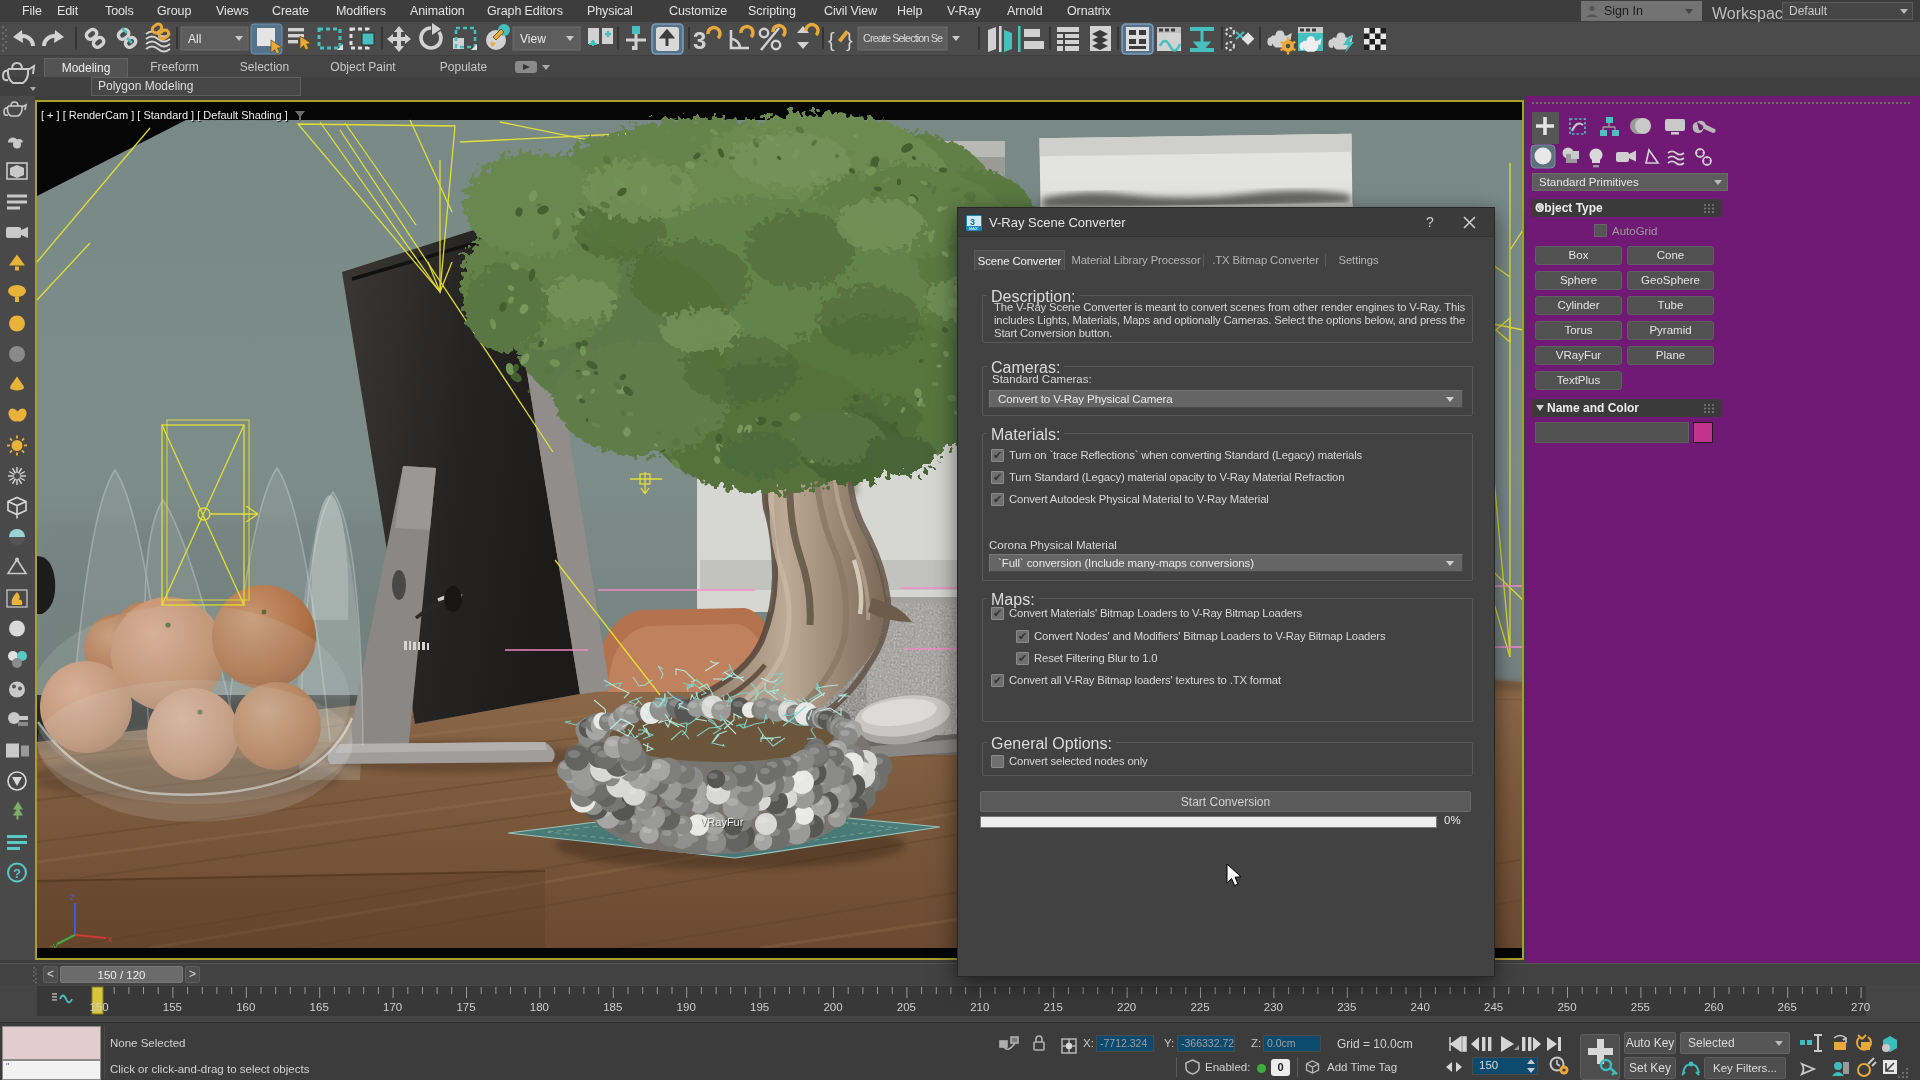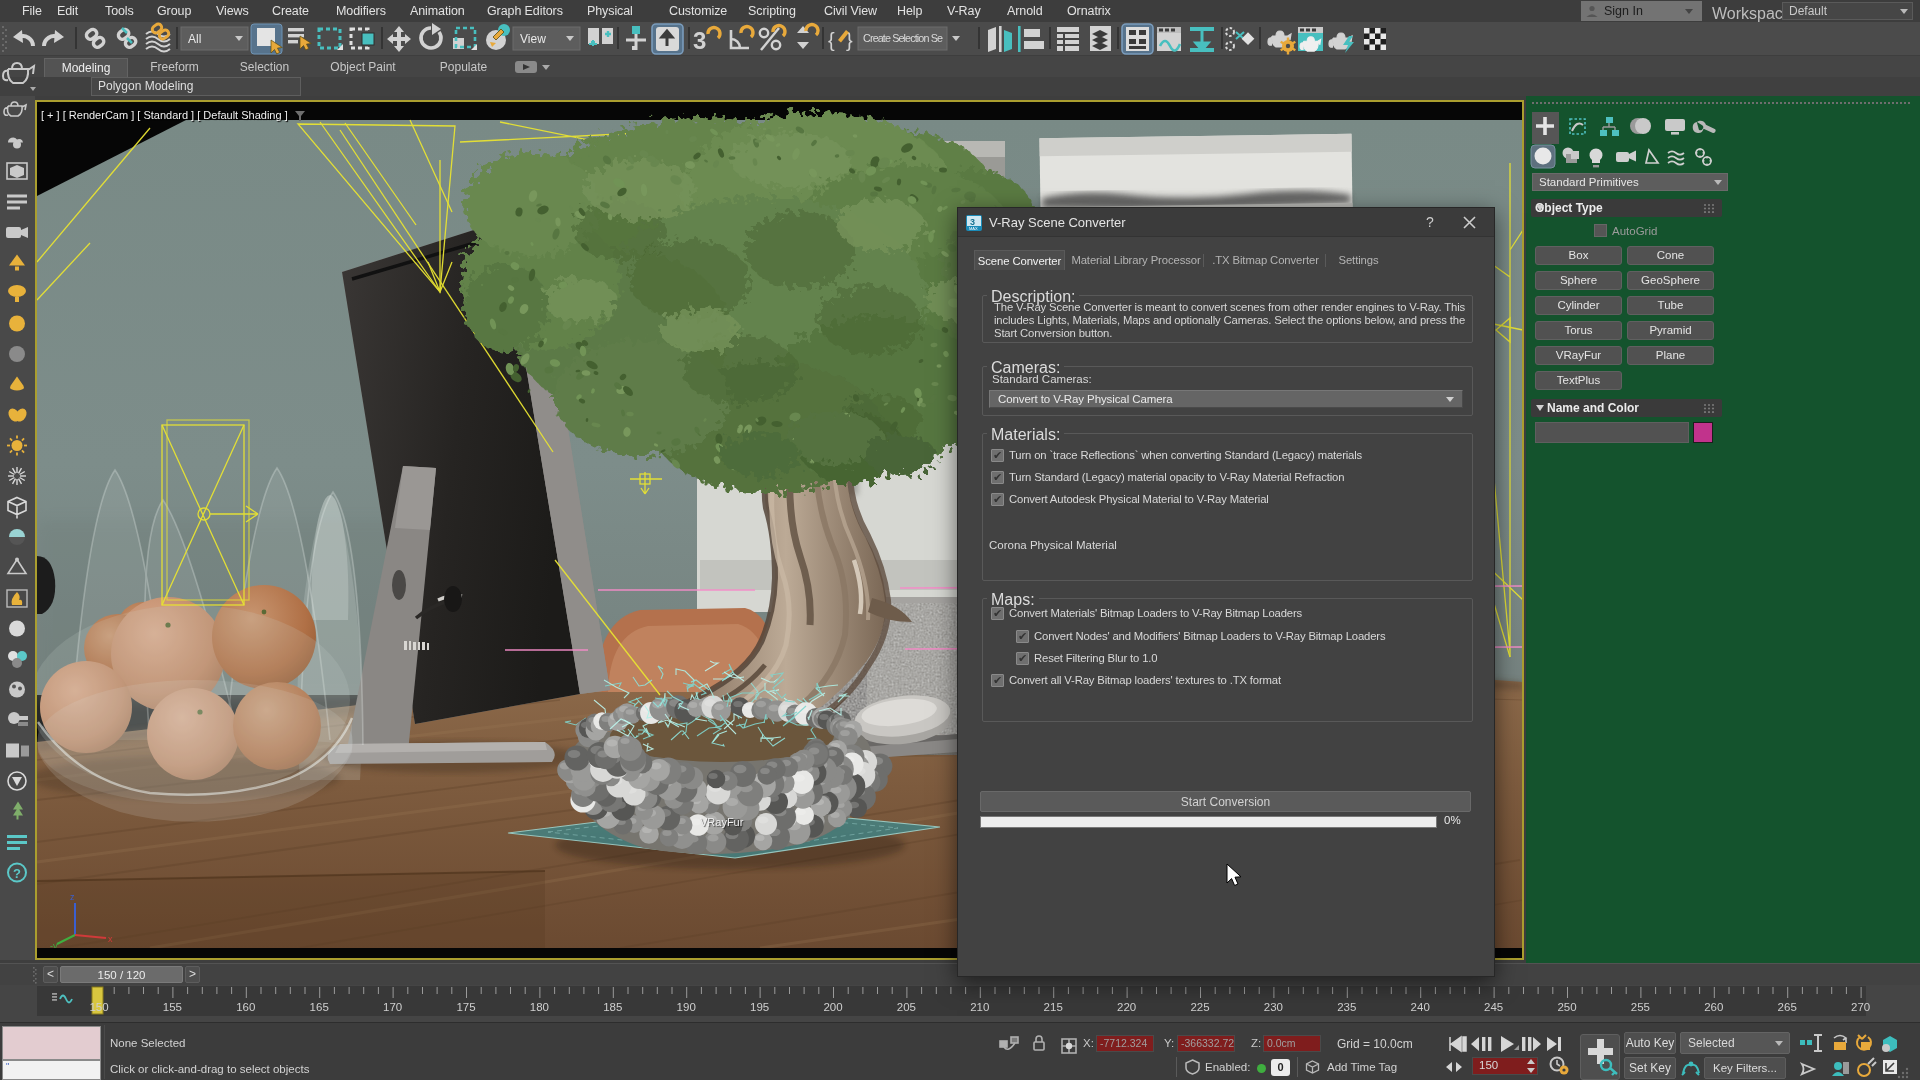--- a/index.html
+++ b/index.html
@@ -16,21 +16,21 @@
  border:1px solid #5e5e5e;color:#dedede;font-size:12px;line-height:17px;padding-left:6px;}
 #signin{left:1581px;top:1px;width:121px;height:20px;background:#737373;color:#1d1d1d;
  font-size:12.5px;line-height:20px;}
 #wslabel{left:1712px;top:5px;font-size:16px;color:#bdbdbd;}
 #wsbox{left:1782px;top:2px;width:131px;height:18px;background:#464646;border:1px solid #5a5a5a;
  color:#c9c9c9;font-size:12px;line-height:16px;padding-left:6px;}
 .caret{position:absolute;width:0;height:0;border-left:4px solid transparent;
  border-right:4px solid transparent;border-top:5px solid #b9b9b9;}
 
 #leftbar{left:0;top:96px;width:35px;height:864px;background:#494949;}
-#rpanel{left:1526px;top:96px;width:394px;height:889px;background:#14532d;}
+#rpanel{left:1526px;top:96px;width:394px;height:889px;background:#701a75;}
 .combo{position:absolute;background:#5d5d5d;border:1px solid #6a6a6a;color:#e6e6e6;
  font-size:11.5px;}
 .rollhead{position:absolute;left:5px;width:191px;height:18px;background:#3a3a3a;
  border-radius:2px;color:#ececec;font-size:12px;font-weight:bold;line-height:18px;}
 .pbtn{position:absolute;width:87px;height:19px;background:#515151;border:1px solid #606060;
  border-radius:3px;color:#e4e4e4;font-size:11.5px;text-align:center;line-height:17px;}
 
 #dlg{left:957px;top:207px;width:538px;height:770px;background:#424242;
  border:1px solid #272727;box-shadow:0 6px 22px rgba(0,0,0,0.55);}
 #dlgtitle{left:0;top:0;width:536px;height:29px;background:#3b3b3b;border-bottom:1px solid #333;}
@@ -46,21 +46,21 @@
 .cblab{position:absolute;font-size:11.3px;color:#d8d8d8;letter-spacing:-0.15px;white-space:nowrap;}
 .ddown{position:absolute;background:#656565;border-top:1px solid #777;border-left:1px solid #777;
  border-right:1px solid #4a4a4a;border-bottom:1px solid #4a4a4a;color:#e9e9e9;
  font-size:11.5px;letter-spacing:-0.1px;}
 
 #navrow{left:0;top:963px;width:1920px;height:22px;background:#424242;border-top:1px solid #535353;}
 #rulerrow{left:0;top:985px;width:1920px;height:37px;background:#4a4a4a;}
 #statusbar{left:0;top:1022px;width:1920px;height:58px;background:#3c3c3c;border-top:1px solid #2d2d2d;}
 .sbtn{position:absolute;background:#4e4e4e;border:1px solid #5d5d5d;border-radius:2px;
  color:#dcdcdc;font-size:12px;text-align:center;}
-.sfield{position:absolute;background:#7f1d1d;border:1px solid #4a4a4a;color:#9f9f9f;
+.sfield{position:absolute;background:#0c4a6e;border:1px solid #4a4a4a;color:#9f9f9f;
  font-size:10.5px;line-height:15px;padding-left:3px;overflow:hidden;white-space:nowrap;}
 .stext{position:absolute;font-size:11.5px;color:#d2d2d2;white-space:nowrap;}
 </style></head><body>
 <div id="root">
     <svg class="abs" style="left:35px;top:100px" width="1489" height="860" viewBox="35 100 1489 860">
       <defs>
         <linearGradient id="wallg" x1="0" y1="0" x2="0" y2="1">
           <stop offset="0" stop-color="#798a86"></stop>
           <stop offset="0.6" stop-color="#7d8d8a"></stop>
           <stop offset="1" stop-color="#75827f"></stop>
@@ -1786,31 +1786,37 @@
       </div>
       <div class="grp" style="left:24px;top:225px;width:491px;height:148px">
         <span class="grplab">Materials:</span>
         <div class="cb" style="left:8px;top:15px"></div>
         <span class="cblab" style="left:26px;top:15px">Turn on `trace Reflections` when converting Standard (Legacy) materials</span>
         <div class="cb" style="left:8px;top:37px"></div>
         <span class="cblab" style="left:26px;top:37px">Turn Standard (Legacy) material opacity to V-Ray Material Refraction</span>
         <div class="cb" style="left:8px;top:59px"></div>
         <span class="cblab" style="left:26px;top:59px">Convert Autodesk Physical Material to V-Ray Material</span>
         <span class="abs" style="left:6px;top:105px;font-size:11.5px;color:#d8d8d8">Corona Physical Material</span>
+        <div class="ddown" style="left:6px;top:120px;width:474px;height:18px;line-height:17px;padding-left:8px">`Full` conversion (Include many-maps conversions)<span class="caret" style="right:8px;top:6px;border-top-color:#d0d0d0"></span></div>
       </div>
       <div class="grp" style="left:24px;top:390px;width:491px;height:124px">
         <span class="grplab">Maps:</span>
         <div class="cb" style="left:8px;top:8px"></div>
         <span class="cblab" style="left:26px;top:8px">Convert Materials' Bitmap Loaders to V-Ray Bitmap Loaders</span>
         <div class="cb" style="left:33px;top:31px"></div>
         <span class="cblab" style="left:51px;top:31px">Convert Nodes' and Modifiers' Bitmap Loaders to V-Ray Bitmap Loaders</span>
         <div class="cb" style="left:33px;top:53px"></div>
         <span class="cblab" style="left:51px;top:53px">Reset Filtering Blur to 1.0</span>
         <div class="cb" style="left:8px;top:75px"></div>
         <span class="cblab" style="left:26px;top:75px">Convert all V-Ray Bitmap loaders' textures to .TX format</span>
       </div>
+      <div class="grp" style="left:24px;top:534px;width:491px;height:34px">
+        <span class="grplab">General Options:</span>
+        <div class="cb un" style="left:8px;top:12px"></div>
+        <span class="cblab" style="left:26px;top:12px">Convert selected nodes only</span>
+      </div>
       <div class="abs" style="left:22px;top:583px;width:491px;height:21px;background:#5a5a5a;border:1px solid #696969;border-radius:2px;color:#d2d2d2;font-size:12px;text-align:center;line-height:20px">Start Conversion</div>
       <div class="abs" style="left:22px;top:608px;width:457px;height:12px;background:#ededed;border:1px solid #777"></div>
       <span class="abs" style="left:486px;top:606px;font-size:11.5px;color:#e8e8e8">0%</span>
       <svg class="abs" style="left:268px;top:655px" width="17" height="26" viewBox="0 0 17 26">
         <path d="M1 1 L1 20 L5.6 15.6 L8.6 22.5 L12 21 L9 14.2 L15 13.8 Z" fill="#fff" stroke="#000" stroke-width="1"></path>
       </svg>
     </div>
   </div>
 </body></html>

